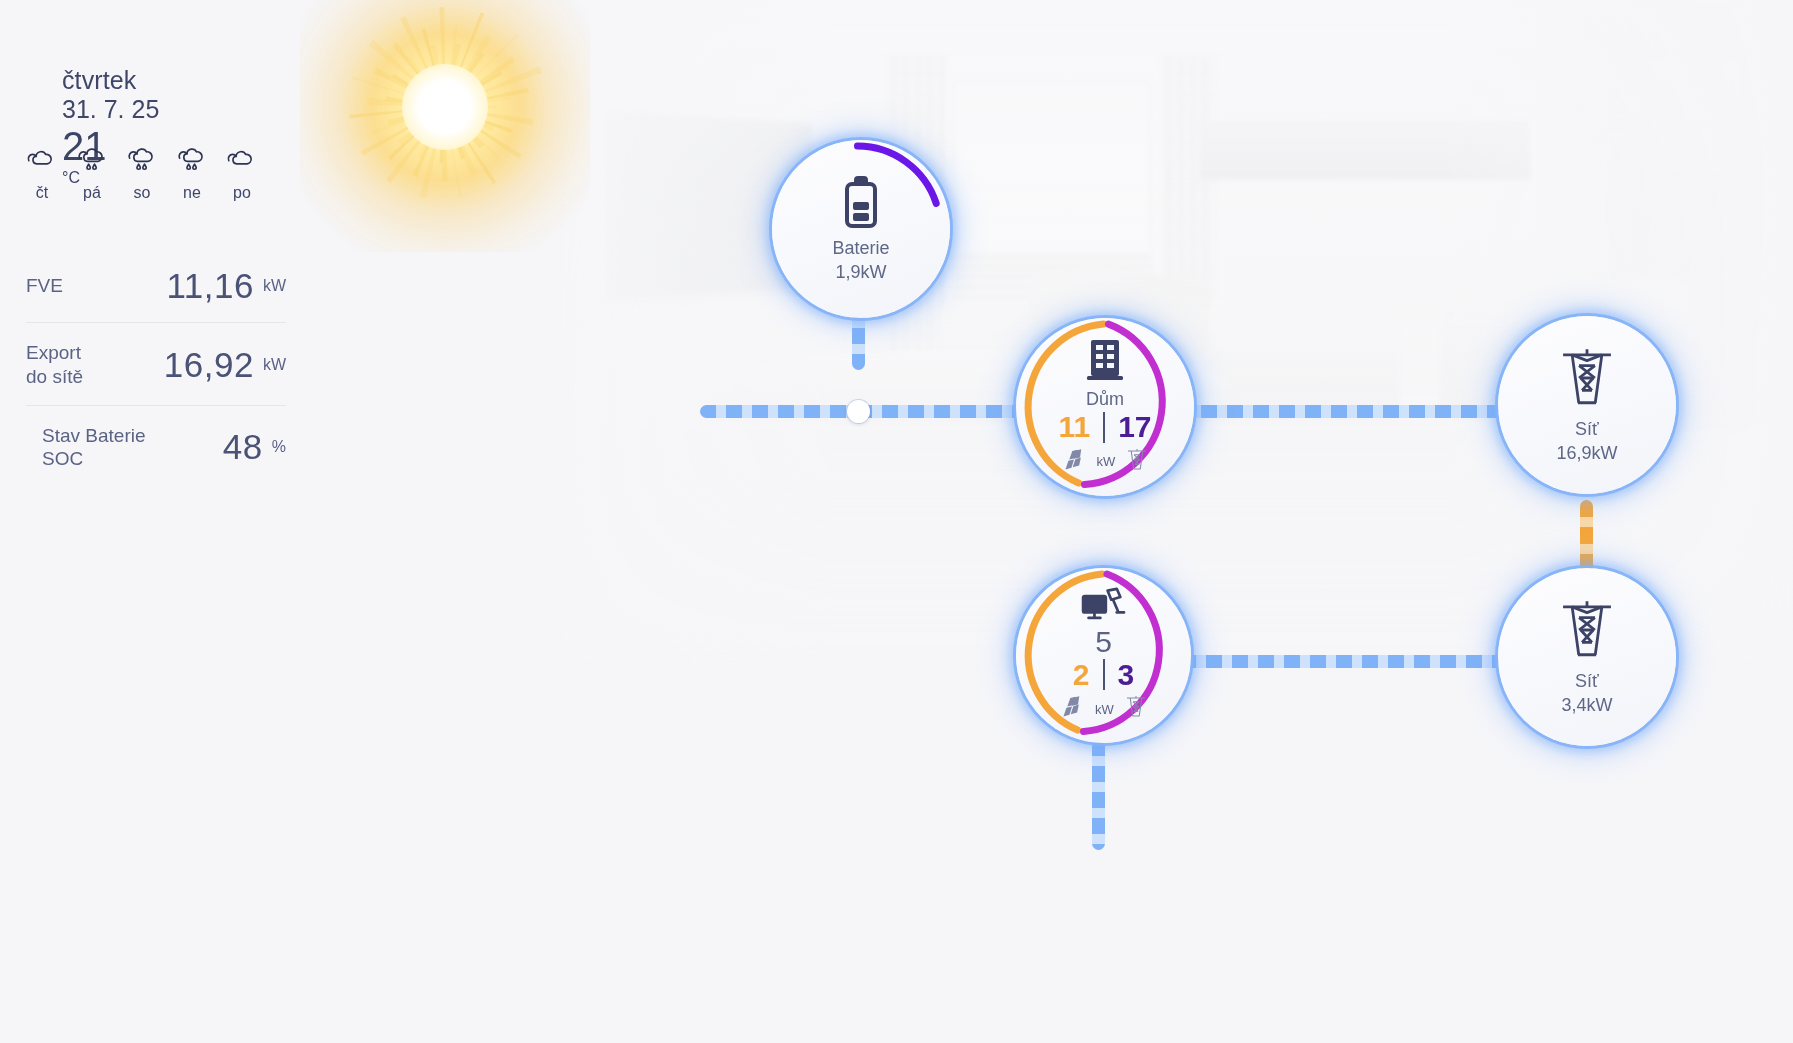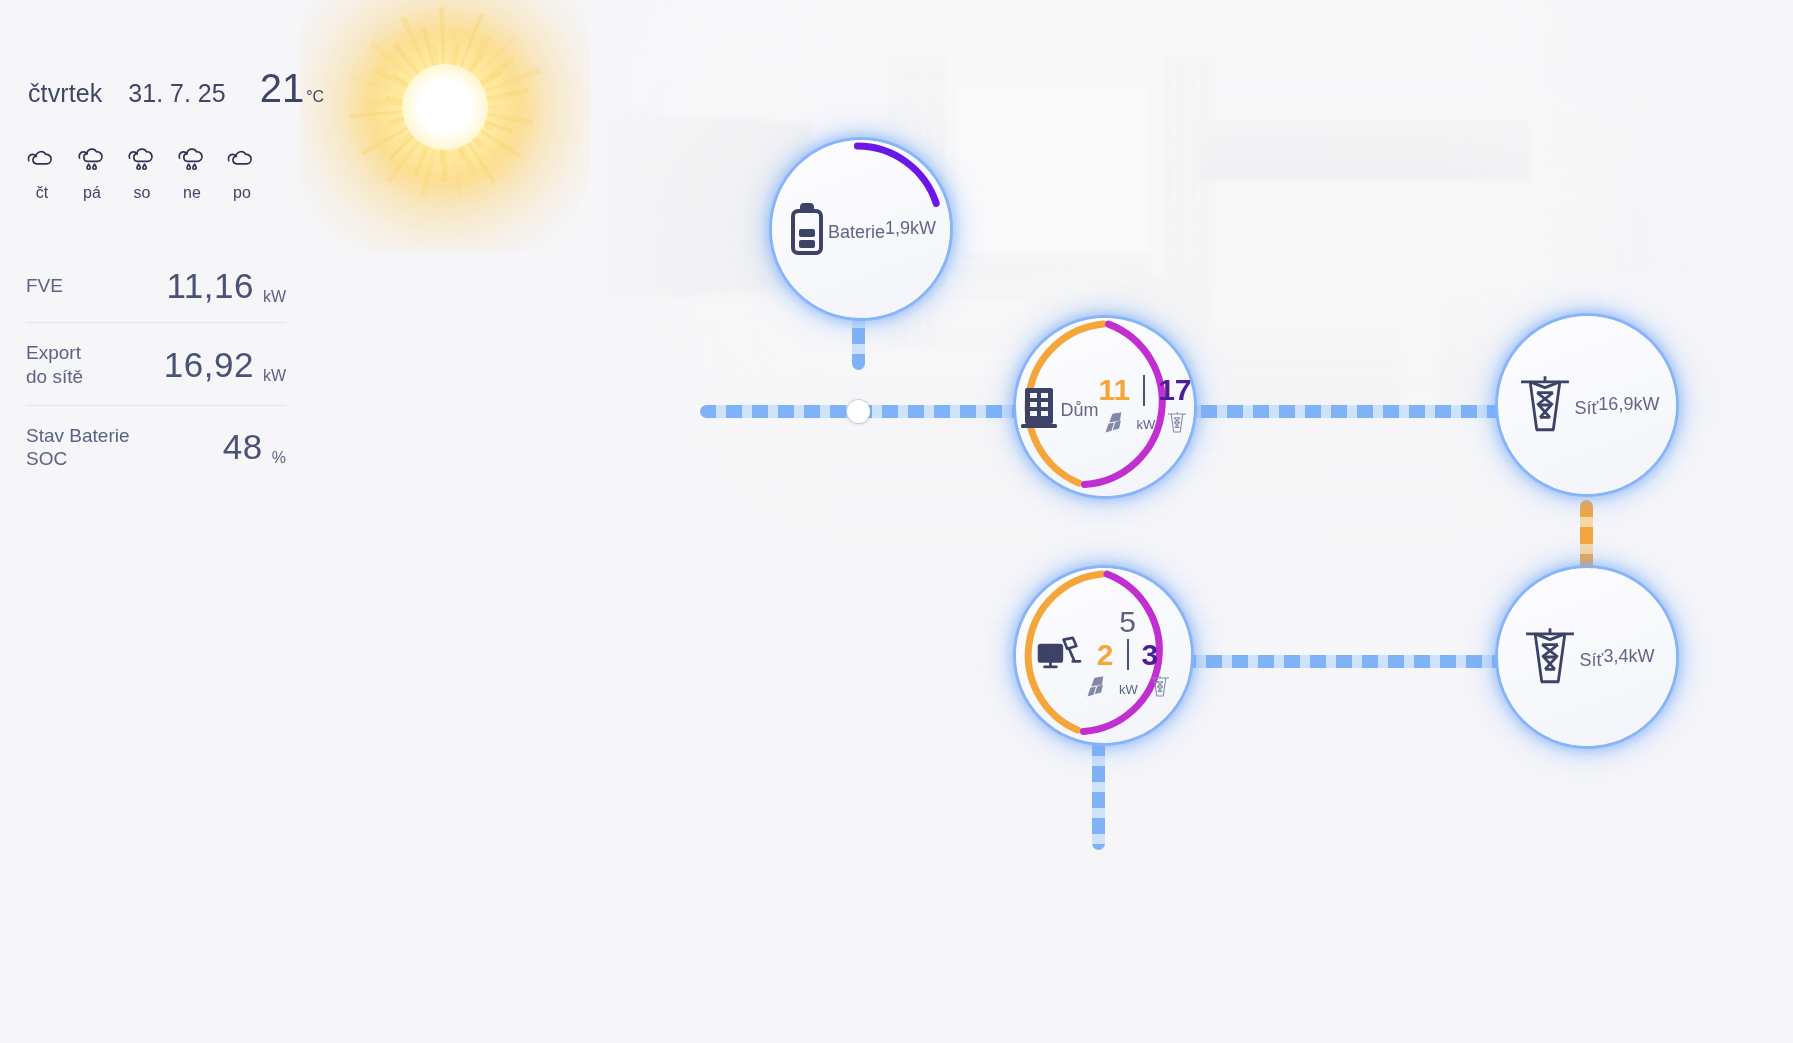--- a/index.html
+++ b/index.html
@@ -93,40 +93,40 @@
   .sun-core {
     position: absolute; left: 50%; top: 50%;
     width: 86px; height: 86px; margin: -43px 0 0 -43px;
     border-radius: 50%;
     background: radial-gradient(circle, #ffffff 0%, #ffffff 42%, #fff8d8 66%, rgba(255,240,180,0) 100%);
   }
 
   
   .panel { position: absolute; left: 0; top: 0; width: 330px; height: 1043px; }
 
-  .wx-head { position: absolute; left: 28px; top: 66px; display: flex; align-items: baseline; }
+  .wx-head { position: absolute; left: 28px; top: 66px; display: flex; align-items: baseline; flex-direction: column; }
   .wx-day { font-size: 25px; color: #3f4668; letter-spacing: .1px; }
   .wx-date { font-size: 25px; color: #3f4668; margin-left: 26px; }
   .wx-temp { font-size: 40px; color: #3d4566; margin-left: 34px; font-weight: 400; }
   .wx-unit { font-size: 16px; color: #3d4566; margin-left: 2px; }
 
   .wx-days { position: absolute; left: 26px; top: 140px; display: flex; gap: 18px; }
   .wx-d { width: 32px; text-align: center; }
   .wx-d .wx-ico { height: 40px; display: flex; align-items: center; justify-content: center; }
   .wx-d .wx-lbl { font-size: 16px; color: #3f4668; margin-top: 4px; }
 
   .stats { position: absolute; left: 26px; top: 248px; width: 260px; }
   .stat-row {
     display: flex; align-items: center; justify-content: space-between;
     padding: 18px 0 16px 0;
     border-bottom: 1px solid #e5e5ea;
   }
-  .stat-row:last-child { border-bottom: none; }
+  .stat-row:last-child { border-bottom: none; margin-left: 16px; }
   .stat-label { font-size: 19px; color: #5b6385; line-height: 1.25; }
-  .stat-right { display: flex; align-items: flex-end; }
+  .stat-right { display: flex; align-items: center; }
   .stat-value { font-size: 35px; color: #4a5276; letter-spacing: .5px; }
   .stat-unit { font-size: 16px; color: #5b6385; margin-left: 9px; }
 
   
   .flow { position: absolute; inset: 0; }
 
   .link { position: absolute; }
   .link-h {
     height: 13px; border-radius: 7px;
     background-image: repeating-linear-gradient(90deg,
@@ -152,21 +152,21 @@
     position: absolute; inset: 0;
     border-radius: 50%;
     background: linear-gradient(160deg, #fdfdff 0%, #f7f8fc 60%, #f3f4f9 100%);
     box-shadow:
       0 0 0 3px rgba(132,178,247,0.92),
       0 0 12px 6px rgba(116,170,250,0.55),
       0 0 28px 12px rgba(130,180,252,0.30);
   }
   .node-inner {
     position: absolute; inset: 0;
-    display: flex; flex-direction: row;
+    display: flex; flex-direction: column;
     align-items: center; justify-content: center;
     text-align: center;
   }
   .node-arc { position: absolute; inset: 0; pointer-events: none; }
   .node-ico { display: flex; align-items: center; justify-content: center; }
   .node-title { font-size: 18px; color: #5f6787; margin-top: 7px; line-height: 1.28; }
   .node-sub { font-size: 18px; color: #5f6787; line-height: 1.28; }
 
   
   .dual { display: flex; flex-direction: column; align-items: center; }

